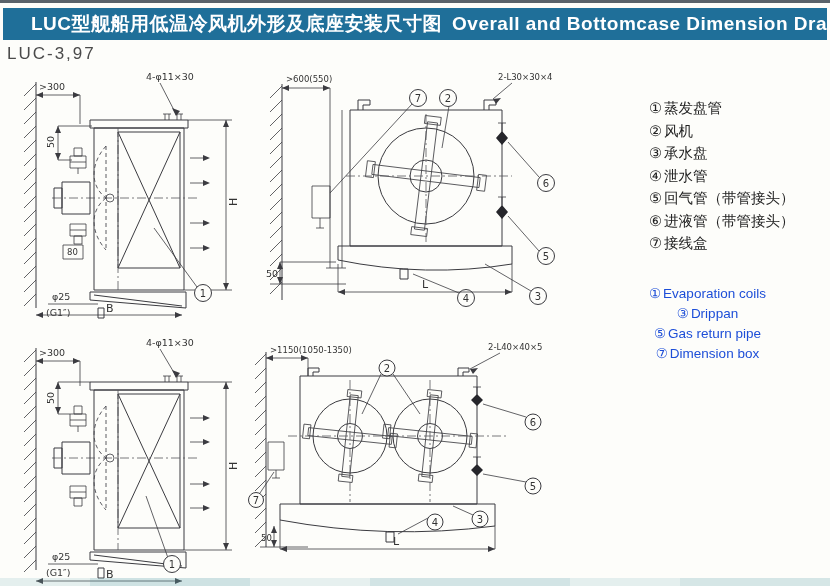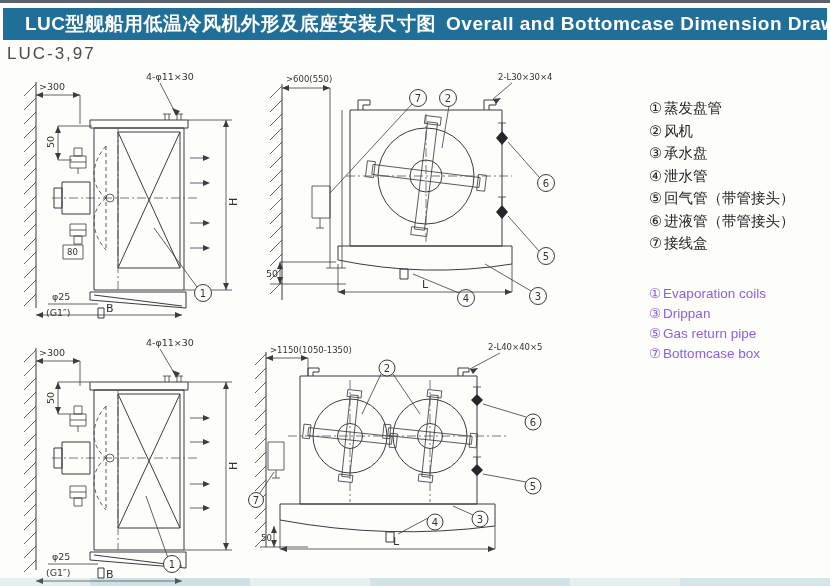--- a/index.html
+++ b/index.html
@@ -1,40 +1,40 @@
 <!DOCTYPE html>
 <html><head>
 <meta charset="utf-8">
 <style>
   html,body{margin:0;padding:0;background:#e8e8e8;}
   #page{position:relative;width:830px;height:586px;background:#fdfdfa;overflow:hidden;
         font-family:"Liberation Sans",sans-serif;}
   #topline{position:absolute;left:0;top:0;width:830px;height:3px;background:#3c4650;opacity:.85;}
   #hdr{position:absolute;left:3px;top:8px;width:824px;height:32px;background:#1f6f99;
-       color:#ffffff;display:flex;align-items:center;padding-left:22px;box-sizing:border-box;
+       color:#ffffff;display:flex;align-items:center;padding-left:28px;box-sizing:border-box;
        font-weight:bold;font-size:19px;letter-spacing:.5px;white-space:nowrap;}
   #hdr .en{margin-left:10px;}
   .model-label{position:absolute;left:7px;color:#4a4a4a;font-size:17px;letter-spacing:2px;
        font-weight:500;}
   svg{position:absolute;overflow:visible;}
   .ln{stroke:#3b3b40;stroke-width:1;fill:none;}
   .tn{stroke:#3b3b40;stroke-width:.8;fill:none;}
   .cl{stroke:#55555c;stroke-width:.8;fill:none;stroke-dasharray:9 3 2 3;}
   .dsh{stroke:#4a4a50;stroke-width:.9;fill:none;stroke-dasharray:4 3;}
   .ar{fill:#3b3b40;stroke:none;}
   .blk{fill:#26262b;stroke:none;}
   .co{stroke:#3b3b40;stroke-width:1;fill:#fdfdfa;}
   text{fill:#333;font-family:"DejaVu Sans",sans-serif;}
   .dim{font-size:9.5px;}
   .dim8{font-size:8.5px;}
   .big{font-size:11px;}
   .cnum{font-size:10px;text-anchor:middle;}
   #legend-cn{position:absolute;left:649px;top:97px;font-size:14.5px;color:#222;}
   #legend-cn .li{height:22.5px;line-height:22.5px;white-space:nowrap;}
-  #legend-en{position:absolute;left:649px;top:284px;font-size:13.5px;color:#8b5cf6;}
+  #legend-en{position:absolute;left:649px;top:284px;font-size:13.5px;color:#1d4ed8;text-align:center;}
   #legend-en .li{height:20px;line-height:20px;white-space:nowrap;}
   .li .n{margin-right:2px;}
   #footer{position:absolute;left:0;bottom:0;width:830px;height:8px;display:flex;}
   #footer div{height:8px;}
 </style>
 </head>
 <body>
 
 <div id="page">
   <div id="topline"></div>
@@ -207,21 +207,21 @@
     <div class="li"><span class="n">④</span><span>泄水管</span></div>
     <div class="li"><span class="n">⑤</span><span>回气管（带管接头）</span></div>
     <div class="li"><span class="n">⑥</span><span>进液管（带管接头）</span></div>
     <div class="li"><span class="n">⑦</span><span>接线盒</span></div>
   </div>
 
   <div id="legend-en">
     <div class="li"><span class="n">①</span><span>Evaporation coils</span></div>
     <div class="li"><span class="n">③</span><span>Drippan</span></div>
     <div class="li"><span class="n">⑤</span><span>Gas return pipe</span></div>
-    <div class="li"><span class="n">⑦</span><span>Bottomcase box</span></div>
+    <div class="li"><span class="n">⑦</span><span>Dimension box</span></div>
   </div>
 
 
   <svg style="left:6px;top:336px;" width="252" height="250" viewBox="0 0 252 250">
     <g>
       <path class="ln" d="M30,12 V234"></path>
       <path class="tn" d="M30,14 L18,26 M30,28 L18,40 M30,42 L18,54 M30,56 L18,68 M30,70 L18,82 M30,84 L18,96 M30,98 L18,110 M30,112 L18,124 M30,126 L18,138 M30,140 L18,152 M30,154 L18,166 M30,168 L18,180 M30,182 L18,194 M30,196 L18,208 M30,210 L18,222 M30,224 L18,236"></path>
     </g>
     <g>
       <text class="dim" x="33" y="20">&gt;300</text>

